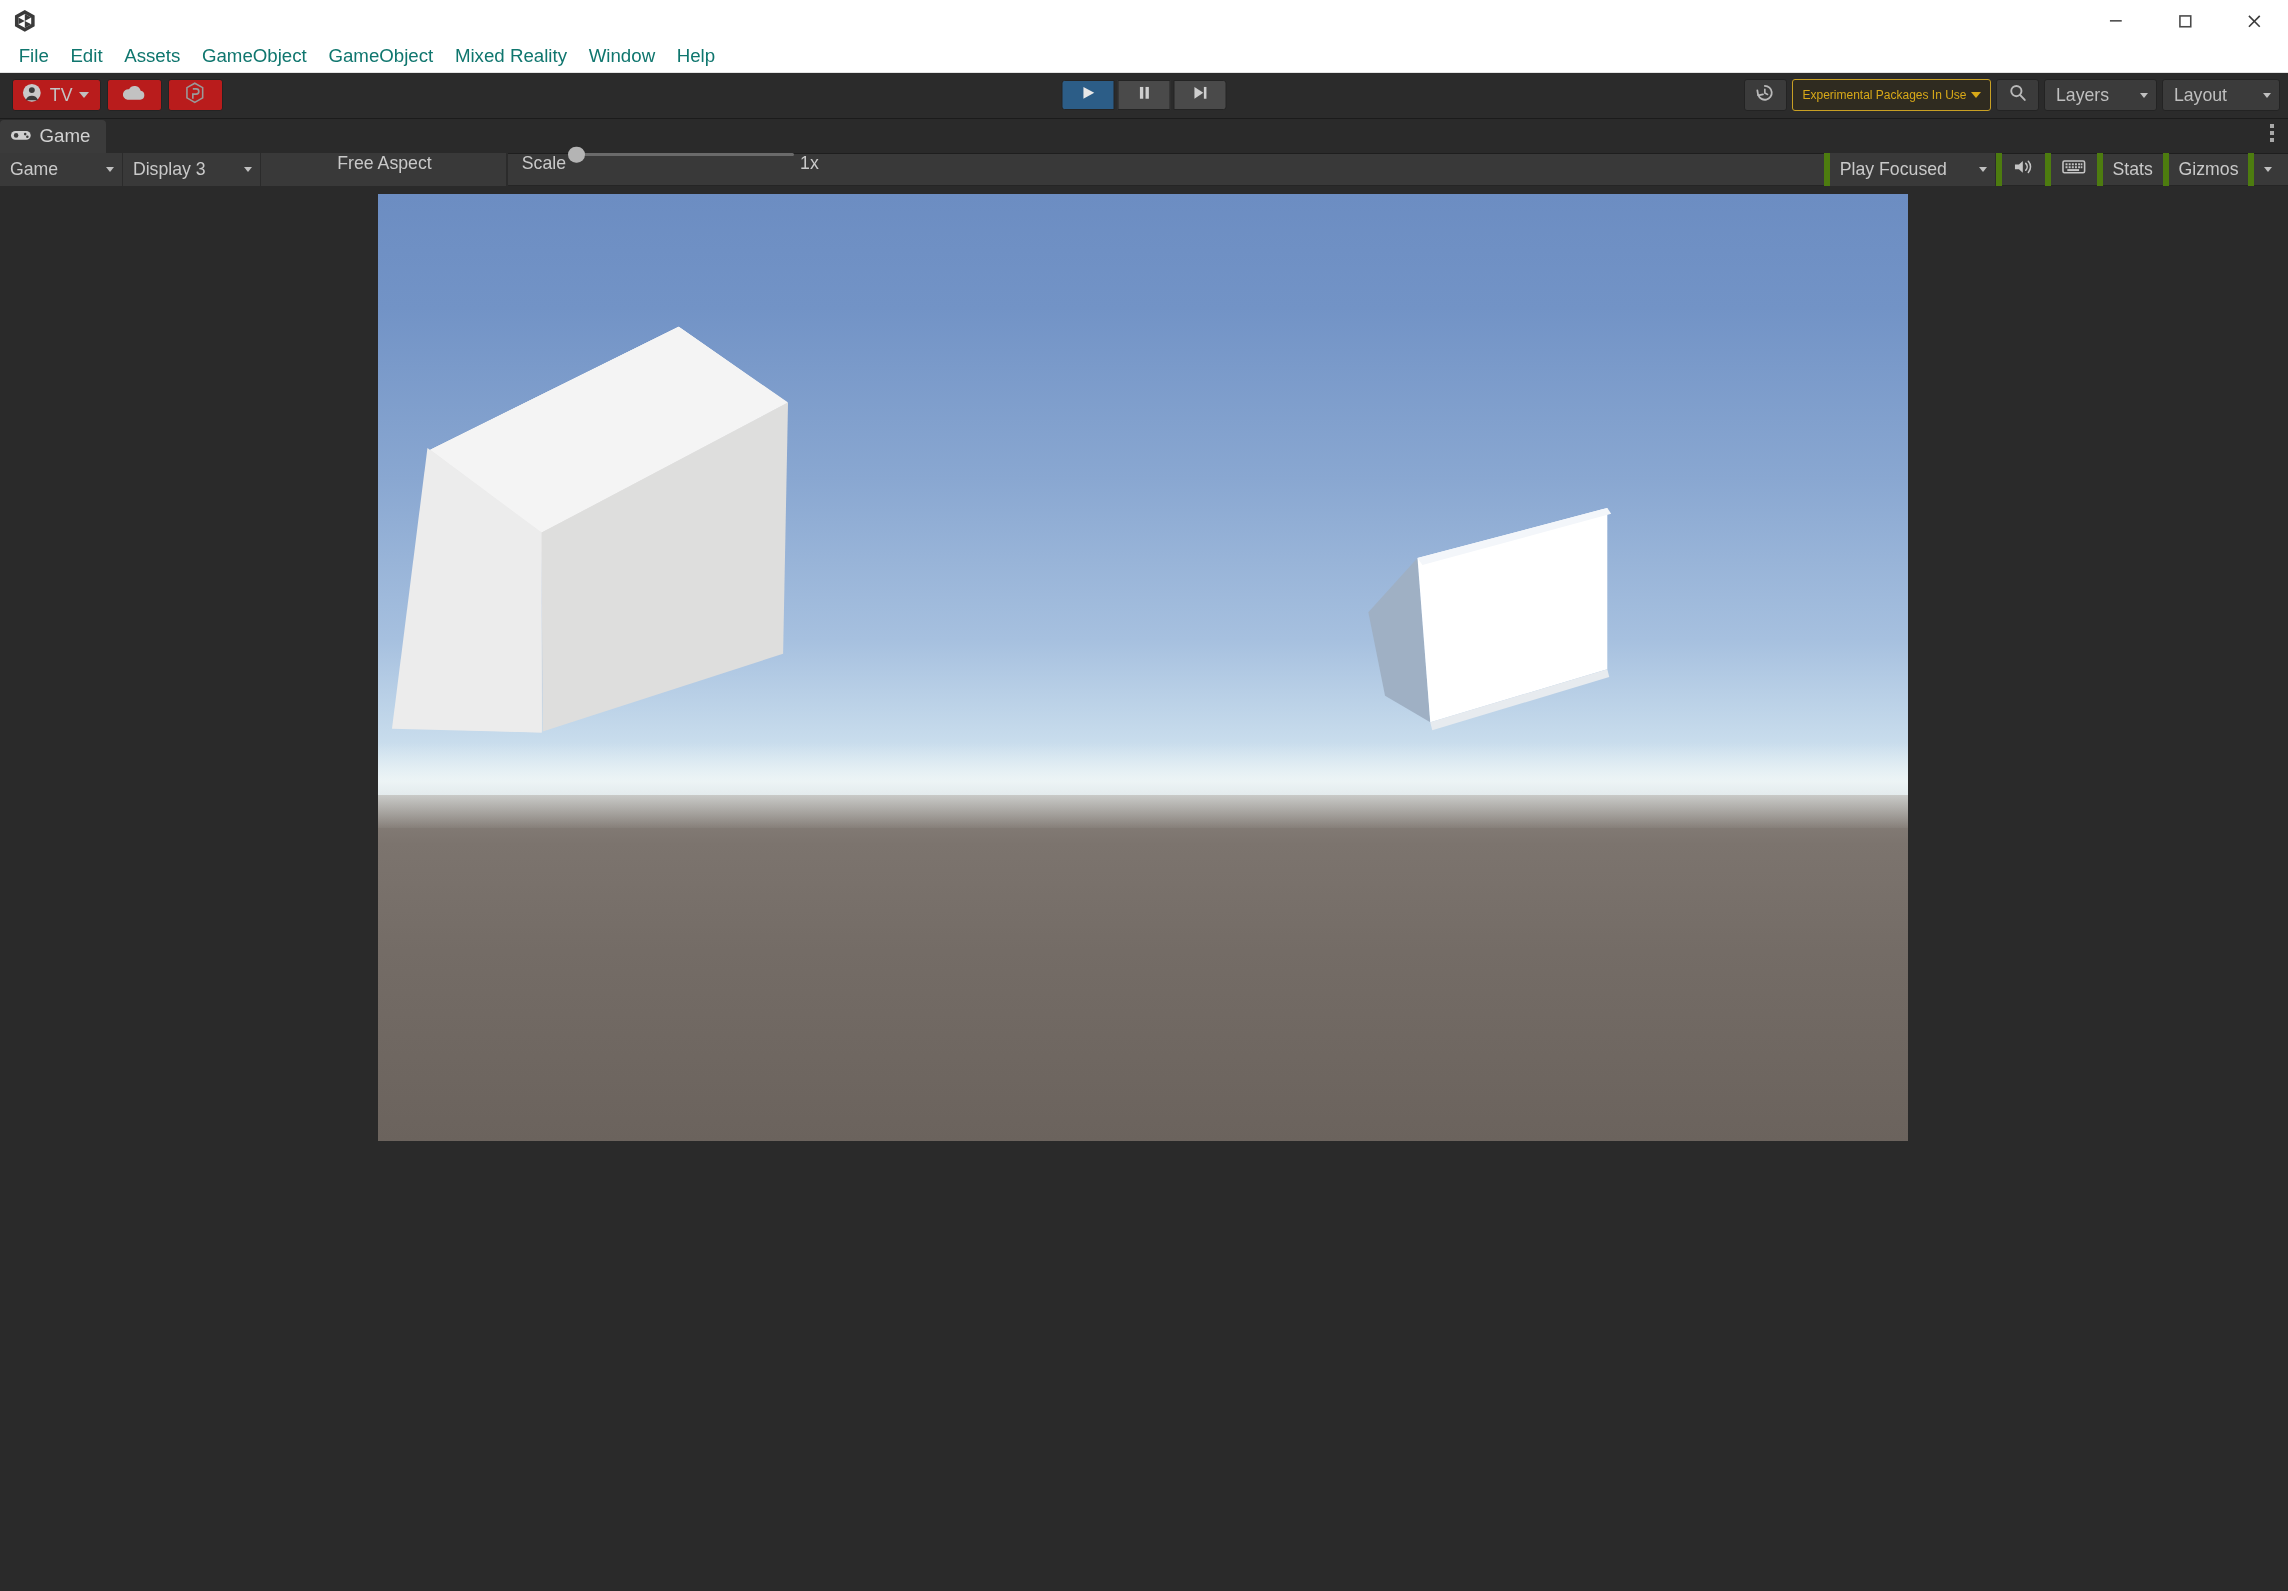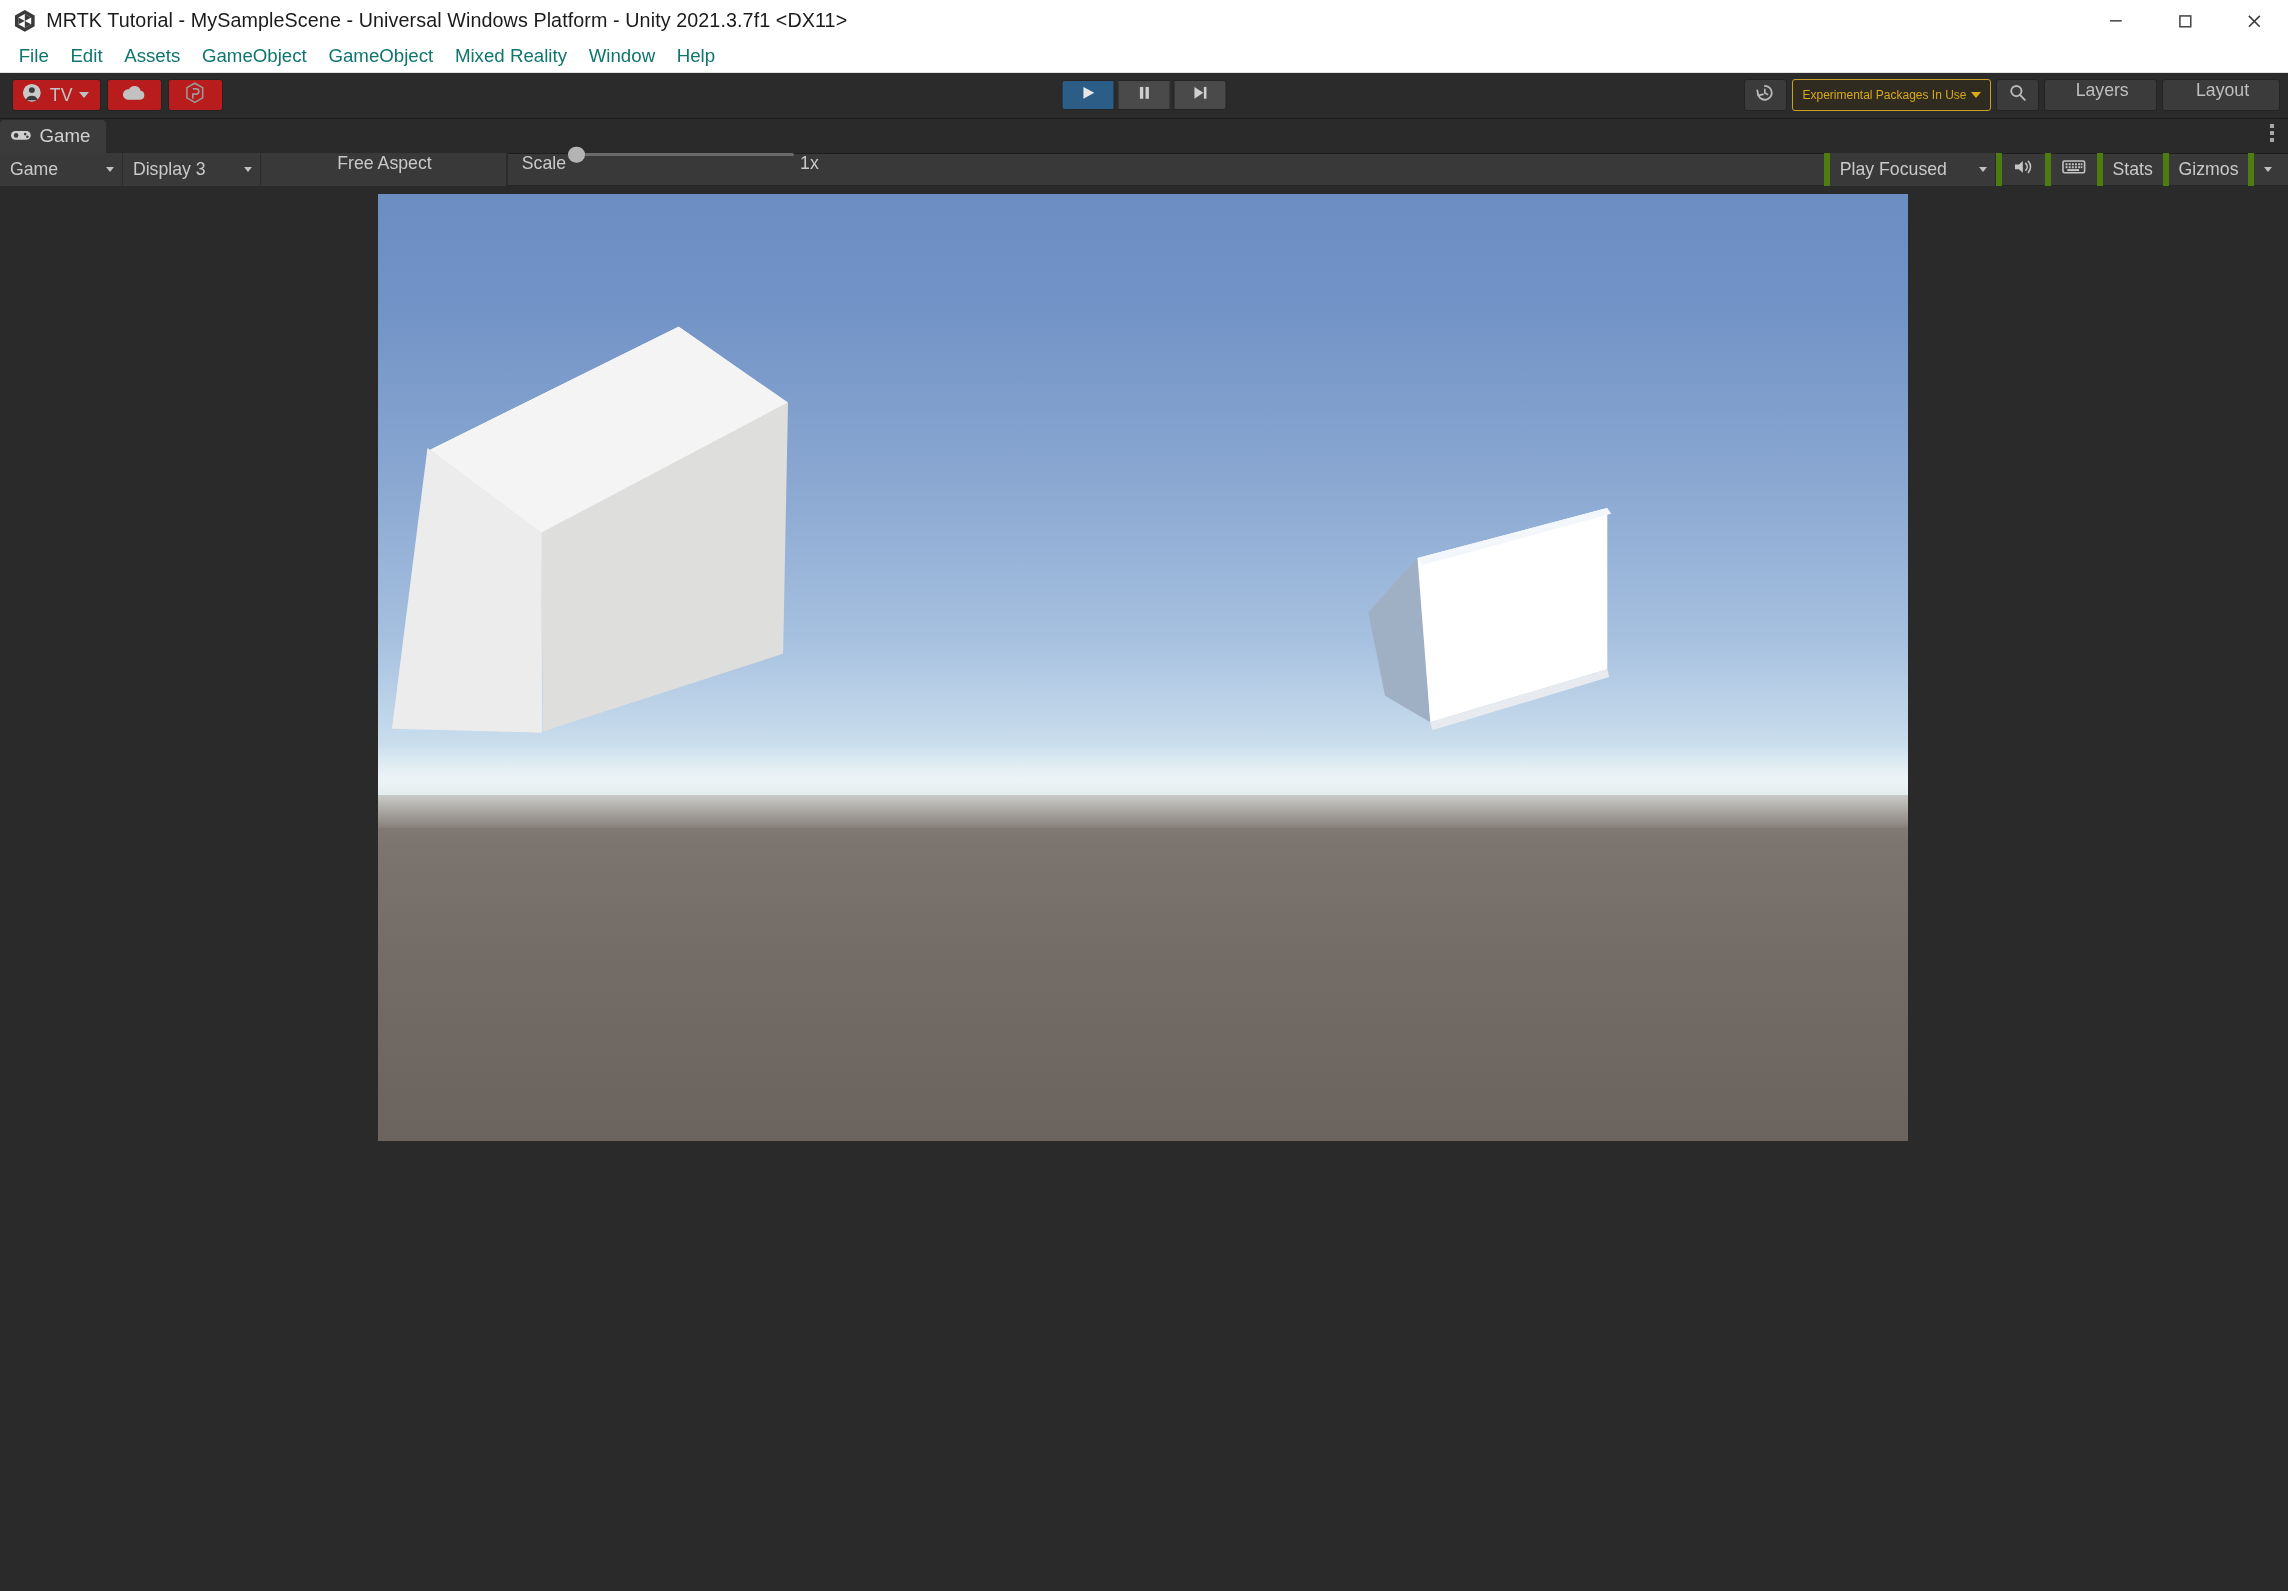--- a/index.html
+++ b/index.html
@@ -70,21 +70,21 @@
   .exp-pkg {
     height: 31.5px; border: 1px solid #c8a024; border-radius: 3px;
     background: #2f2b20; color: #d8a918; font-size: 12px;
     display: flex; align-items: center; gap: 4px; padding: 0 9.9px;
   }
   .exp-caret { width: 0; height: 0; border-left: 5.9px solid transparent; border-right: 5.9px solid transparent; border-top: 6.9px solid #d8a918; }
   .layers-btn, .layout-btn {
     background: #3b3b3b; border: 1px solid #232323; border-radius: 3px;
     height: 31.5px; color: #bfbfbf; font-size: 17.7px;
     display: flex; align-items: center; justify-content: space-between;
-    padding: 0 7.9px 0 10.8px; gap: 17.7px; flex-direction: column;
+    padding: 0 7.9px 0 10.8px; gap: 17.7px;
   }
   .layers-btn { width: 113px; }
   .layout-btn { width: 118px; }
   .icon-btn {
     width: 43px; height: 31.5px; background: #3b3b3b; border: 1px solid #232323;
     border-radius: 3px; display: flex; align-items: center; justify-content: center;
   }
 
   
   .tabstrip {
@@ -148,21 +148,20 @@
 <div class="titlebar">
   <span class="title-icon">
     <svg width="25.6" height="25.6" viewBox="0 0 26 26">
       <polygon points="13,2 23,7.5 23,18.5 13,24 3,18.5 3,7.5" fill="#3a3a3a"></polygon>
       <polygon points="13,6 19.5,9.6 19.5,16.4 13,20 6.5,16.4 6.5,9.6" fill="#ffffff"></polygon>
       <polygon points="13,6 19.5,9.6 13,13.2" fill="#3a3a3a"></polygon>
       <polygon points="6.5,16.4 6.5,9.6 13,13.2" fill="#3a3a3a"></polygon>
       <polygon points="13,20 19.5,16.4 13,13.2" fill="#3a3a3a"></polygon>
     </svg>
   </span>
-  <span class="title-text">MRTK Tutorial - MySampleScene - Universal Windows Platform - Unity 2021.3.7f1 &lt;DX11&gt;</span>
   <div class="win-controls">
     <div class="win-btn">
       <svg width="19.7" height="19.7" viewBox="0 0 20 20">
           <line x1="4" y1="10" x2="16" y2="10" stroke="#4a4a4a" stroke-width="1.6"></line>
         </svg>
     </div>
     <div class="win-btn">
       <svg width="19.7" height="19.7" viewBox="0 0 20 20">
           <rect x="5" y="5" width="11" height="11" fill="none" stroke="#4a4a4a" stroke-width="1.6"></rect>
         </svg>

